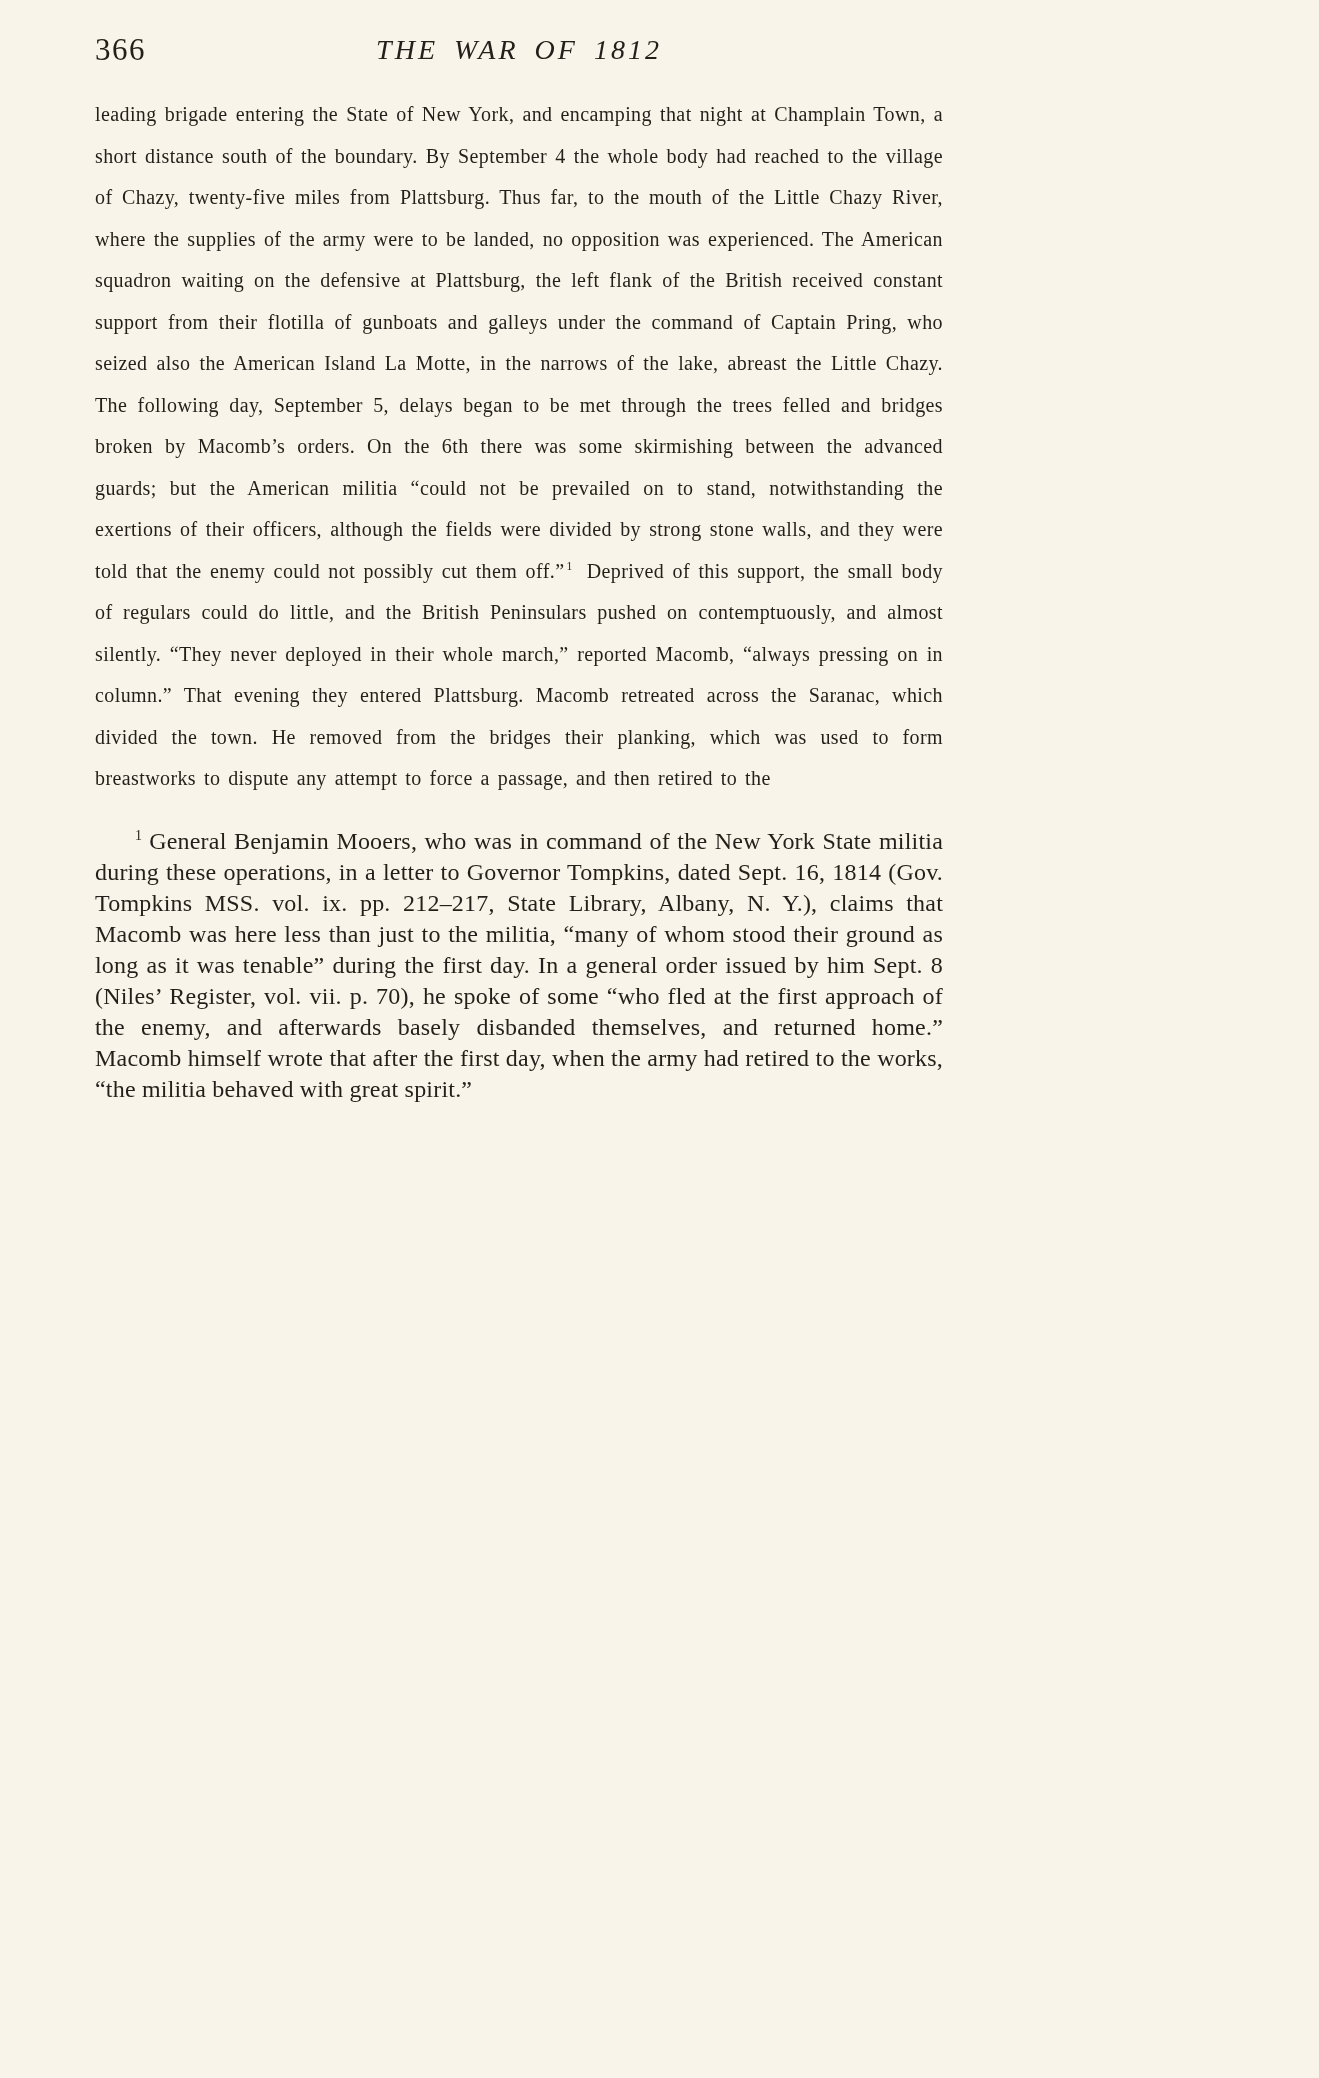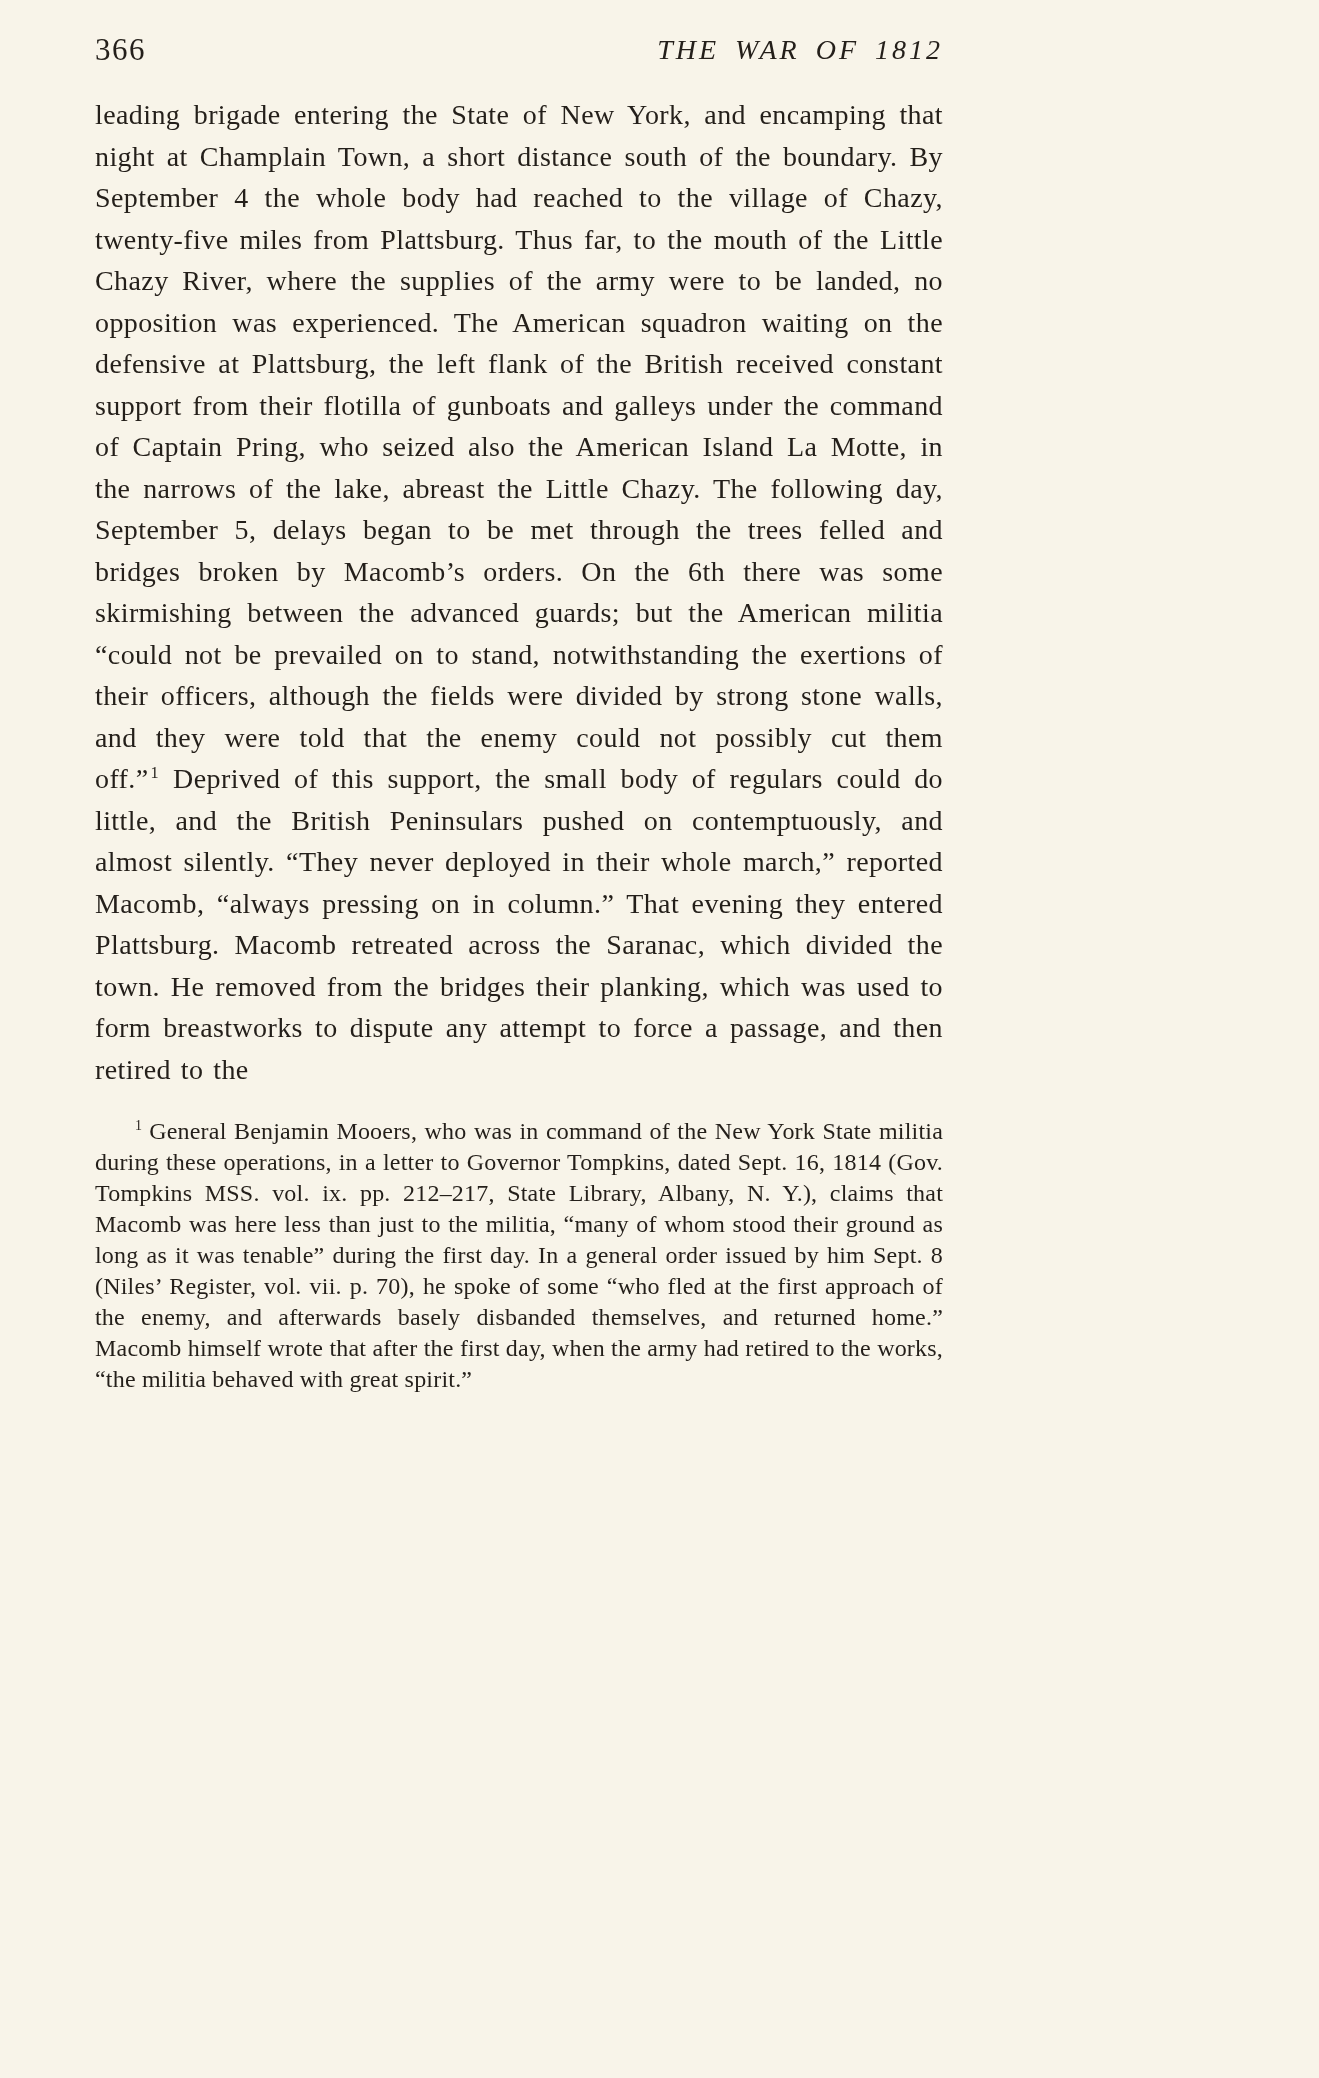--- a/index.html
+++ b/index.html
@@ -32,28 +32,28 @@
     left: 0;
     top: 2px;
     font-size: 31px;
     letter-spacing: 1.5px;
   }
   .running-title {
     position: absolute;
     left: 0;
     right: 0;
     top: 4px;
-    text-align: right;
+    text-align: center;
     font-style: italic;
     font-size: 28px;
     letter-spacing: 3px;
     word-spacing: 6px;
   }
   .body-text {
-    font-size: 28px;
+    font-size: 20px;
     line-height: 41.5px;
     text-align: justify;
     letter-spacing: 0.4px;
     word-spacing: 2.5px;
   }
   sup {
     font-size: 0.58em;
     vertical-align: super;
     line-height: 0;
   }

